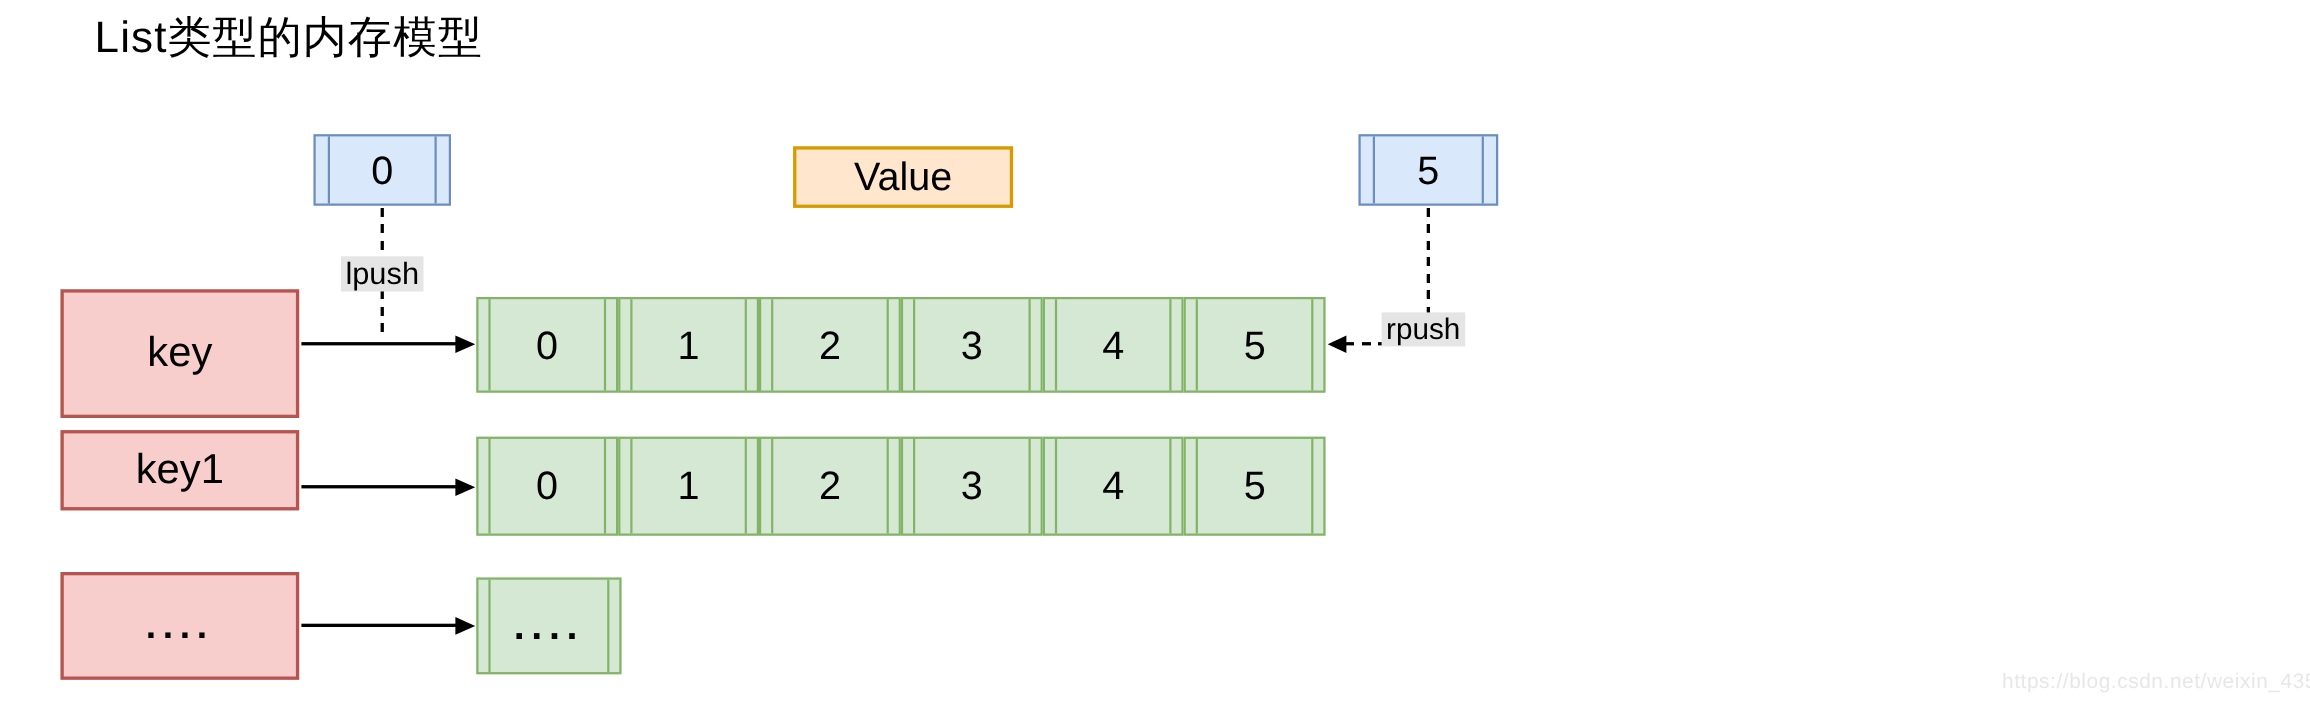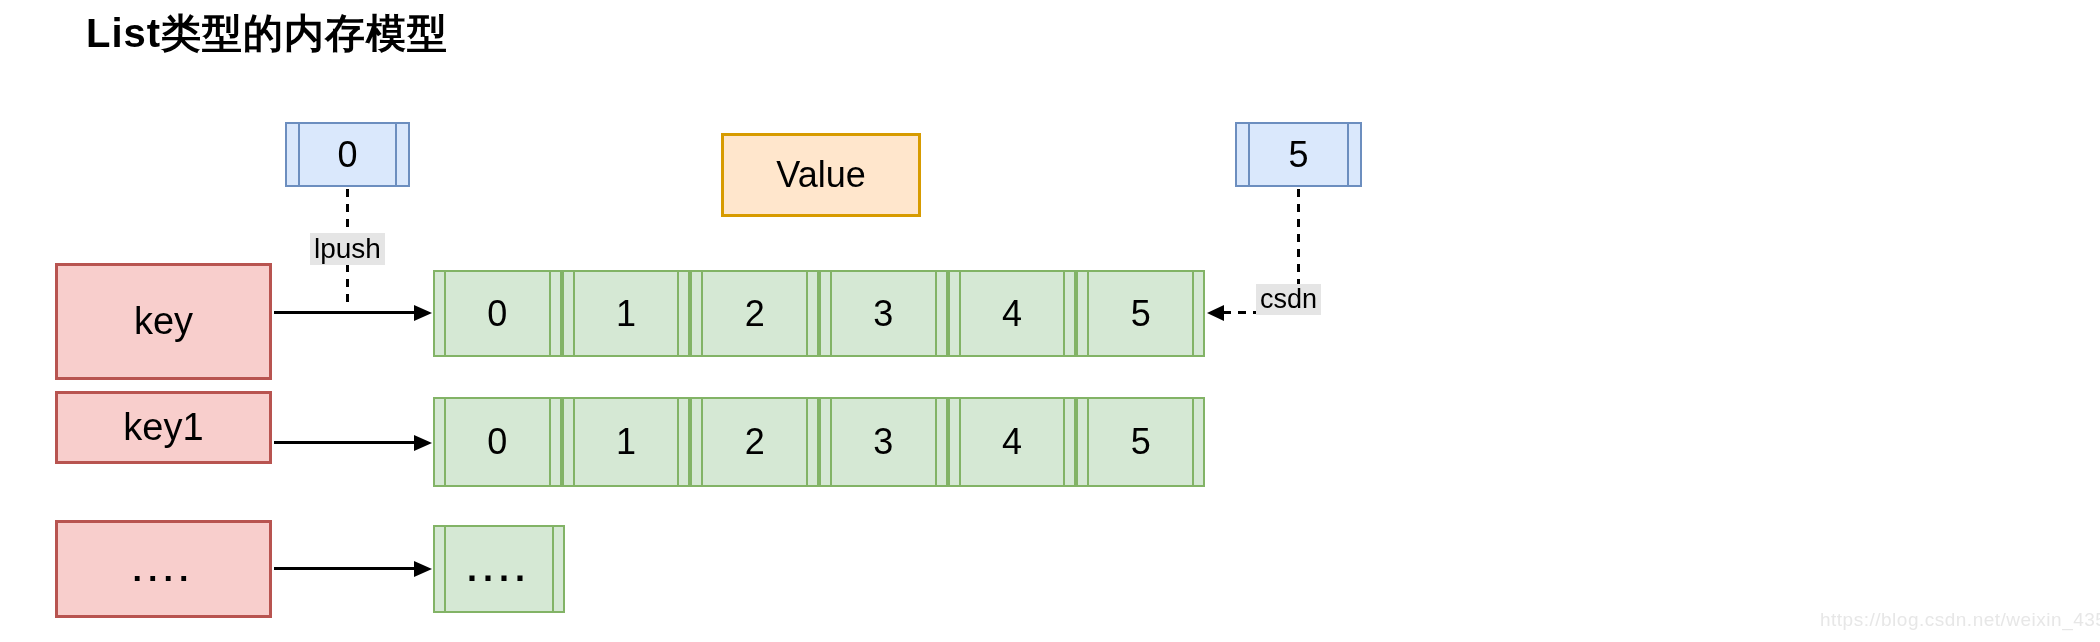--- a/index.html
+++ b/index.html
@@ -17,21 +17,21 @@
     box-sizing: border-box;
     display: flex;
     align-items: center;
     justify-content: center;
   }
   .title {
     position: absolute;
     left: 86px;
     top: 6px;
     font-size: 40px;
-    font-weight: 700;
+    font-weight: 400;
     letter-spacing: 1px;
   }
   
   .idx-box {
     background: #dae8fc;
     border: 2px solid #6c8ebf;
     font-size: 36px;
   }
   .idx-box::before, .idx-box::after {
     content: "";
@@ -133,34 +133,34 @@
 <body>
 
 <div class="canvas">
 
   <div class="title">List类型的内存模型</div>
 
   <div class="cbox idx-box" style="left:285px; top:122px; width:125px; height:65px;">
     <span>0</span>
   </div>
 
-  <div class="cbox value-box" style="left:721px; top:133px; width:200px; height:84px;">
+  <div class="cbox value-box" style="left:721px; top:133px; width:200px; height:56px;">
     <span>Value</span>
   </div>
 
   <div class="cbox idx-box" style="left:1235px; top:122px; width:127px; height:65px;">
     <span>5</span>
   </div>
 
   <div class="dash-v" style="left:346px; top:189px; height:120px;"></div>
   <div class="op-label" style="left:310px; top:233px;">lpush</div>
 
   <div class="dash-v" style="left:1297px; top:189px; height:108px;"></div>
   <div class="dash-h head-left" style="left:1223px; top:311px; width:80px;"></div>
-  <div class="op-label" style="left:1256px; top:284px; font-size:27px;">csdn</div>
+  <div class="op-label" style="left:1256px; top:284px; font-size:27px;">rpush</div>
 
   <div class="cbox key-box" style="left:55px; top:263px; width:217px; height:117px;">
     <span>key</span>
   </div>
   <div class="arrow" style="left:274px; top:311px; width:141px;"></div>
   <div class="list-row" style="left:433px; top:270px; width:772px; height:87px;">
     <div class="cell">0</div>
     <div class="cell">1</div>
     <div class="cell">2</div>
     <div class="cell">3</div>

